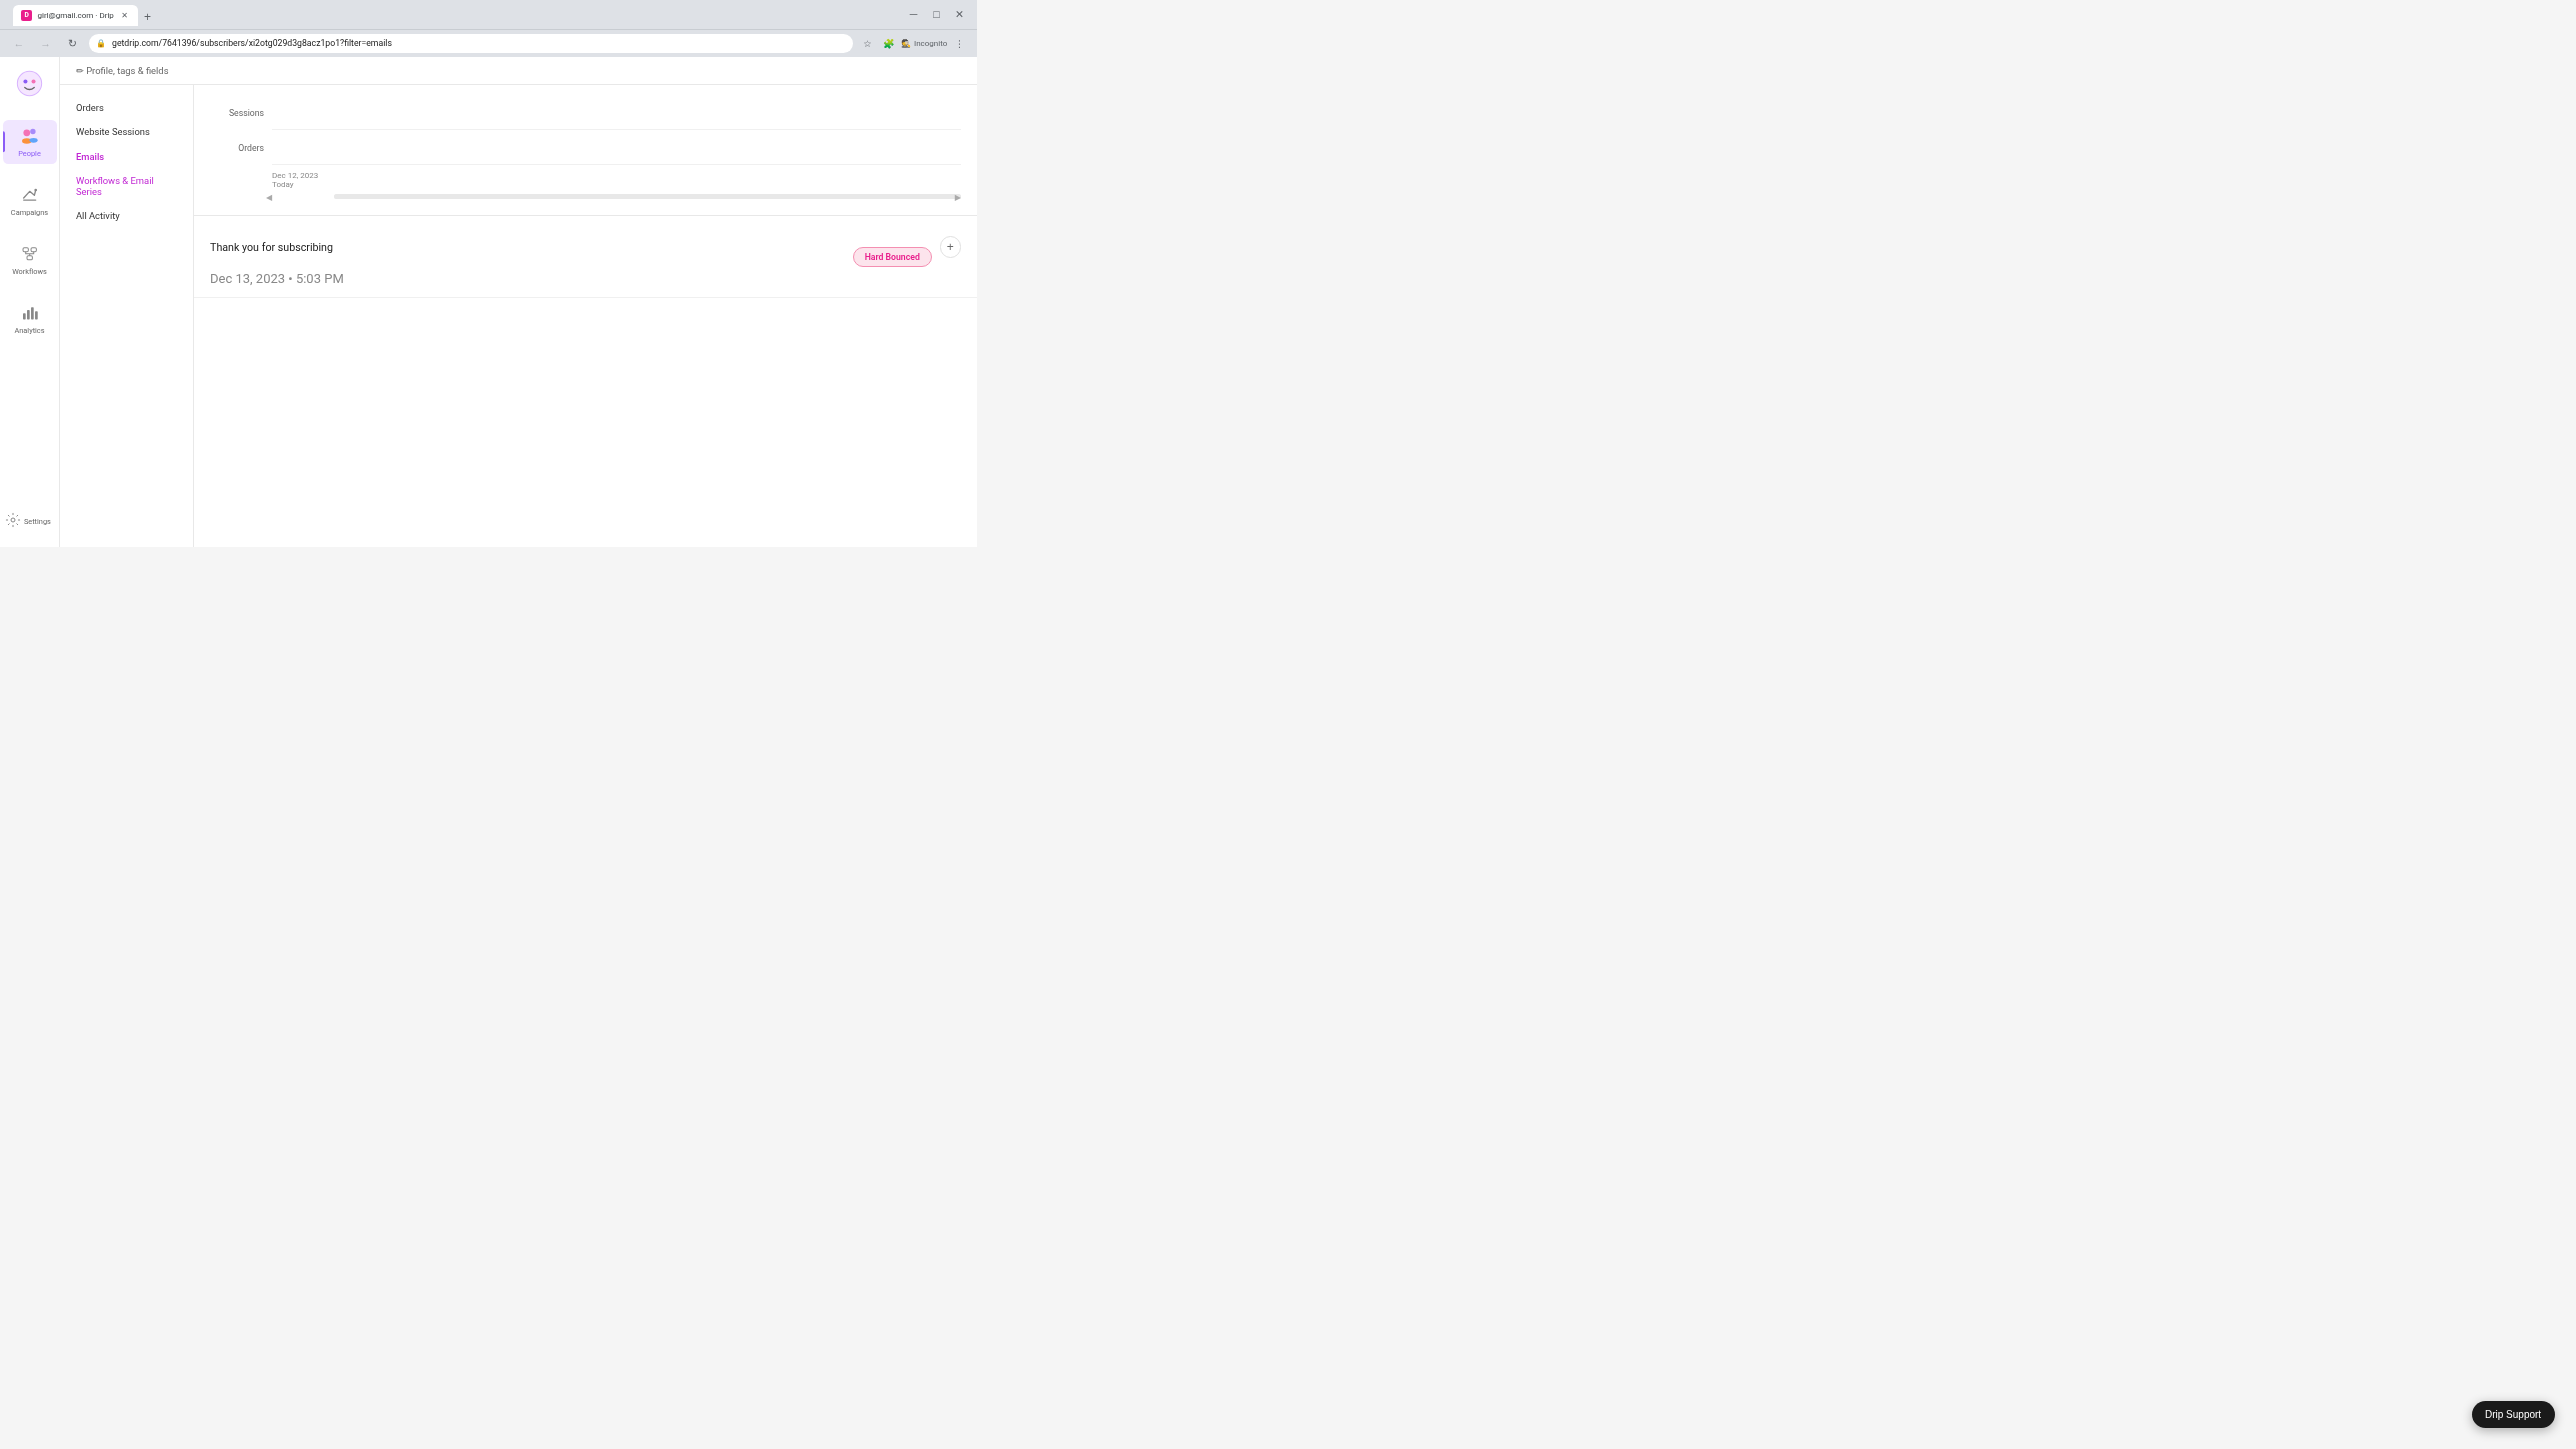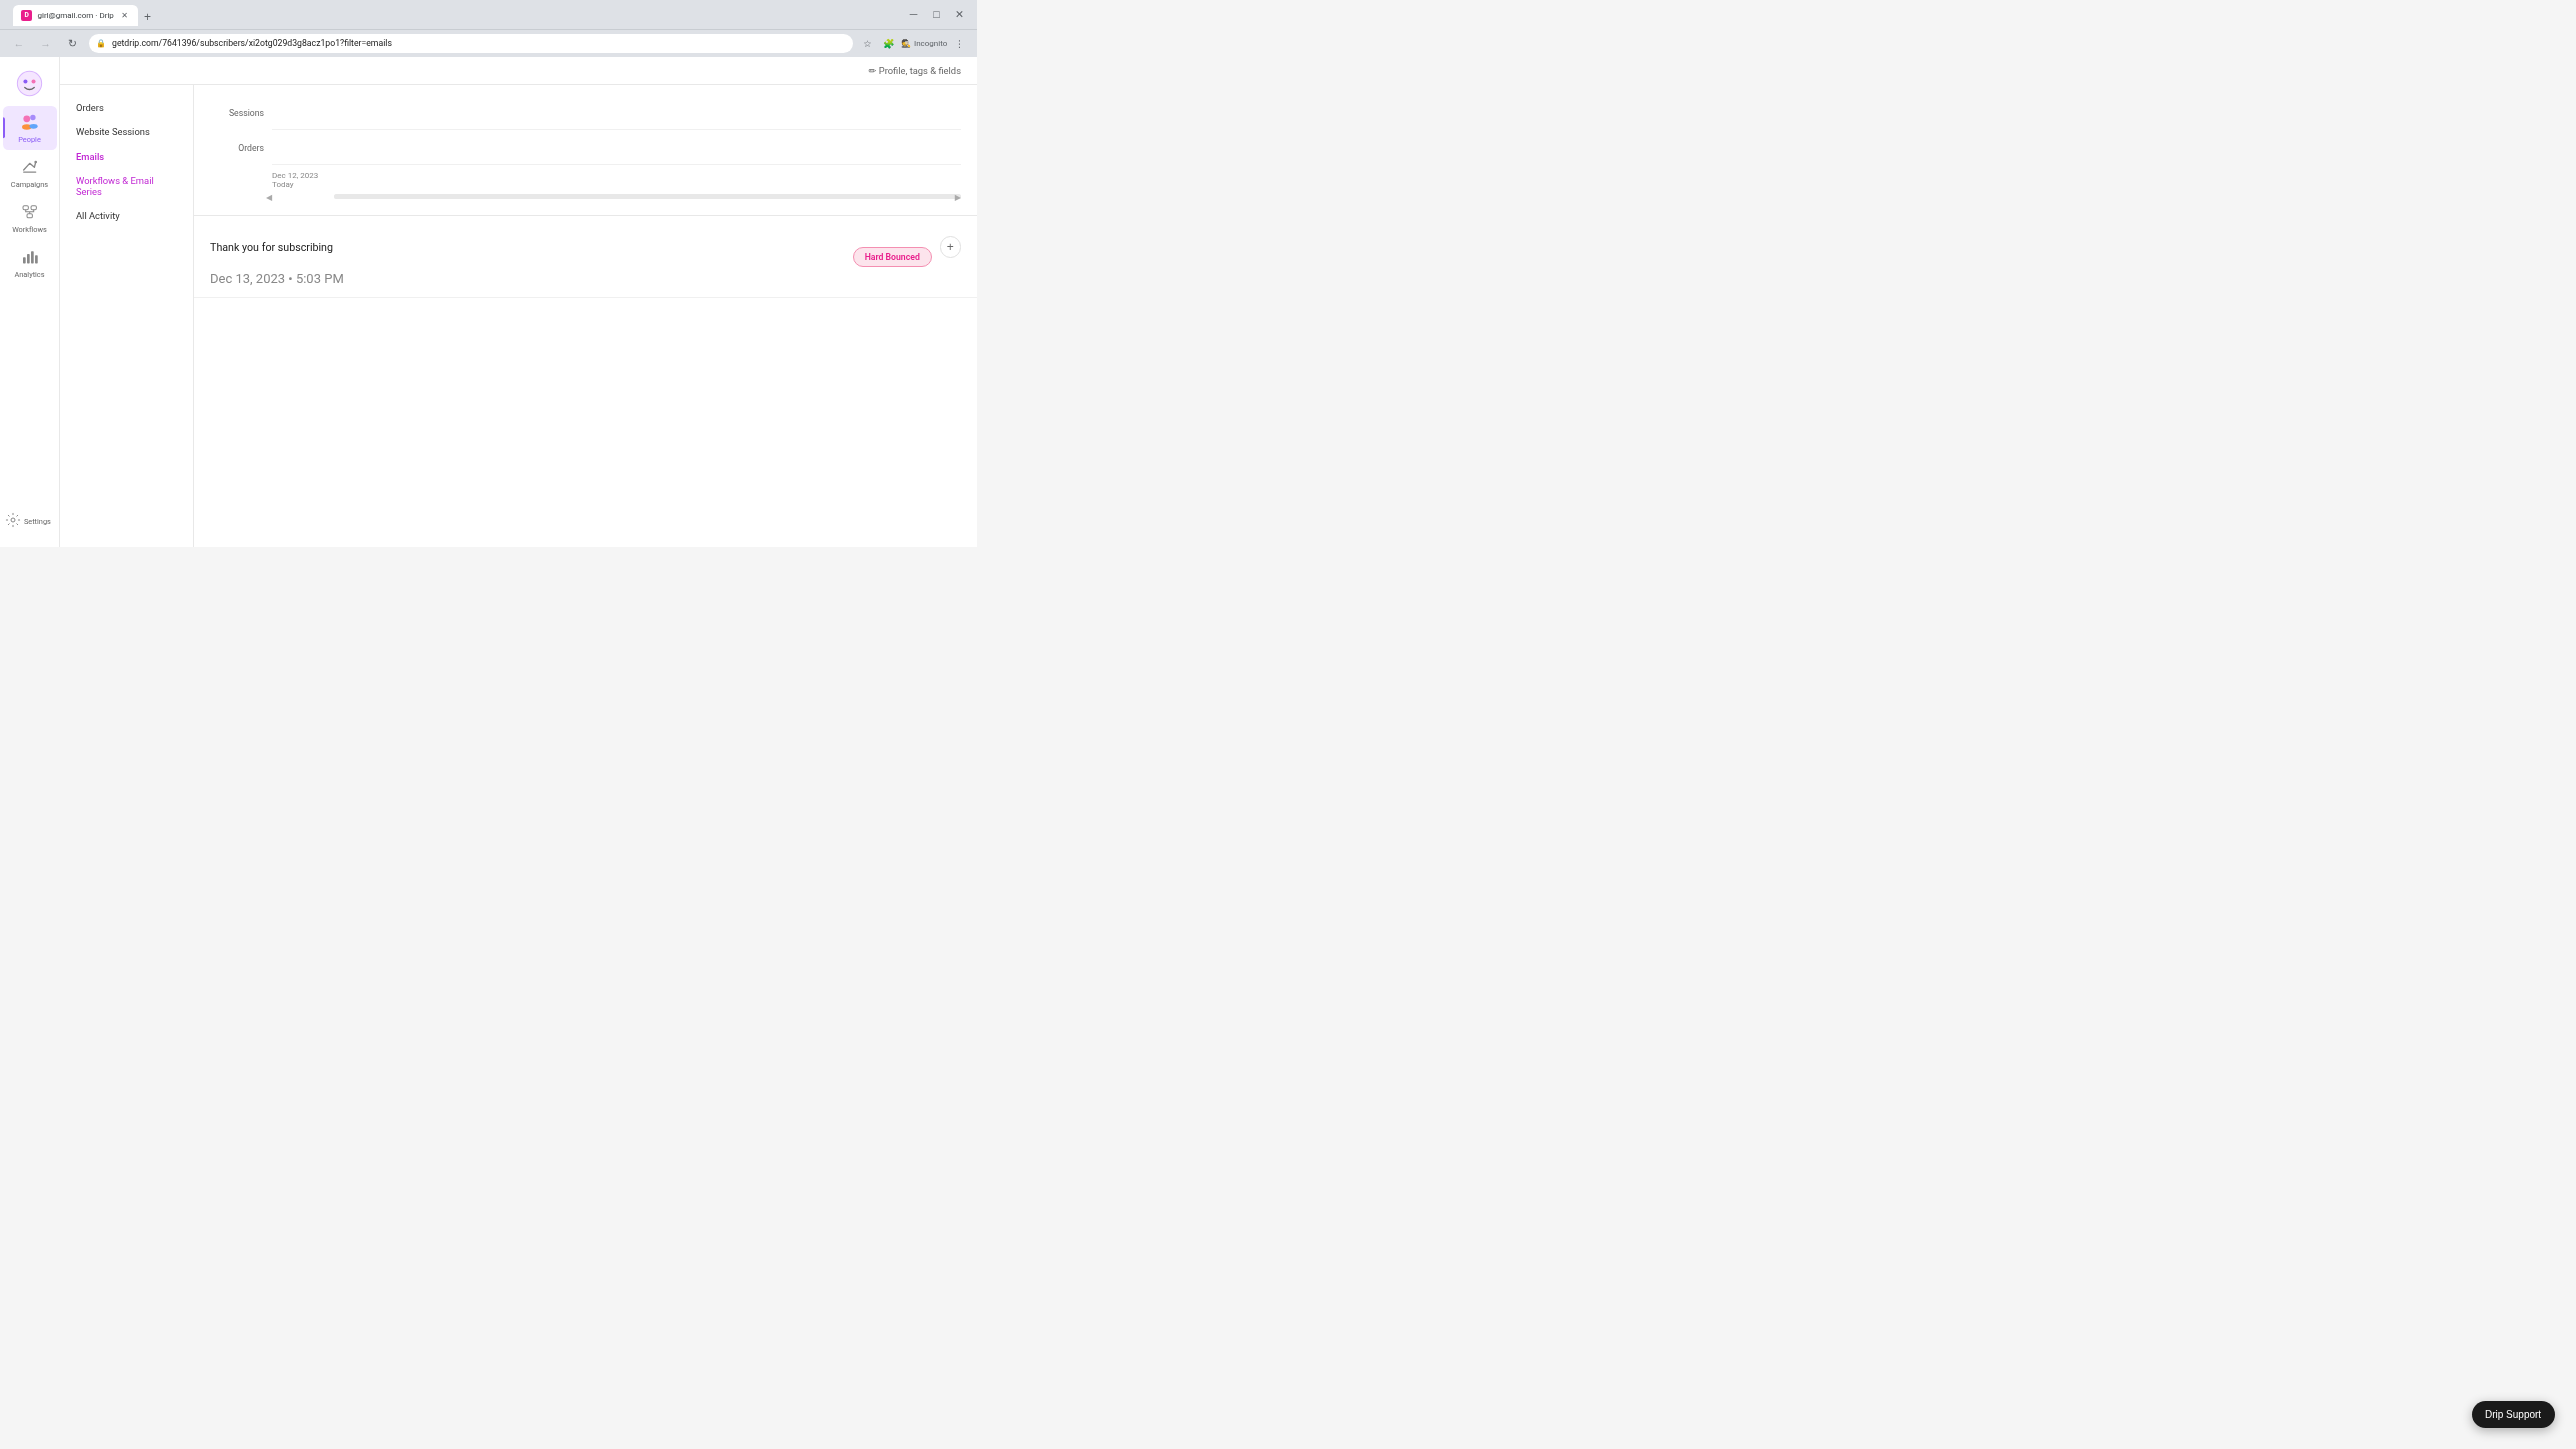--- a/index.html
+++ b/index.html
@@ -174,21 +174,21 @@
 
     
     .sidebar {
       width: 60px;
       background: #ffffff;
       border-right: 0.7px solid #e8e8e8;
       display: flex;
       flex-direction: column;
       align-items: center;
       padding: 10.7px 0;
-      gap: 1px;
+      gap: 15px;
       flex-shrink: 0;
     }
     .sidebar-logo {
       width: 32px;
       height: 32px;
       margin-bottom: 5.4px;
       display: flex;
       align-items: center;
       justify-content: center;
     }
@@ -237,21 +237,21 @@
       flex-direction: column;
       overflow: hidden;
     }
 
     
     .profile-header {
       padding: 8px 16px;
       border-bottom: 0.7px solid #e8e8e8;
       display: flex;
       align-items: center;
-      justify-content: flex-end;
+      justify-content: flex-start;
     }
     .profile-tabs-link {
       color: #666;
       font-size: 9.4px;
       text-decoration: none;
       display: flex;
       align-items: center;
       gap: 4px;
     }
 

